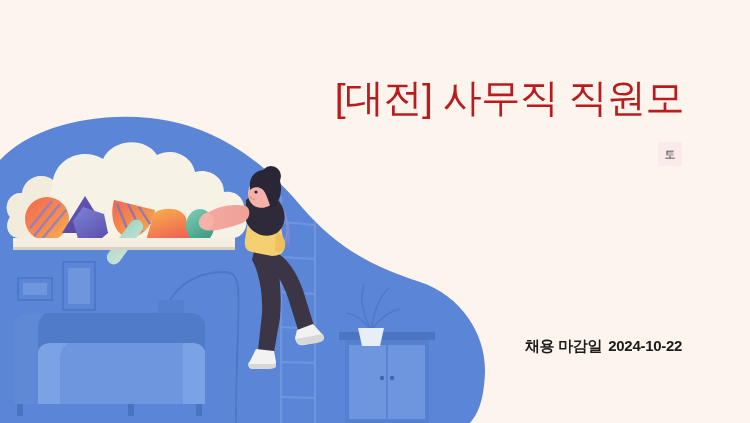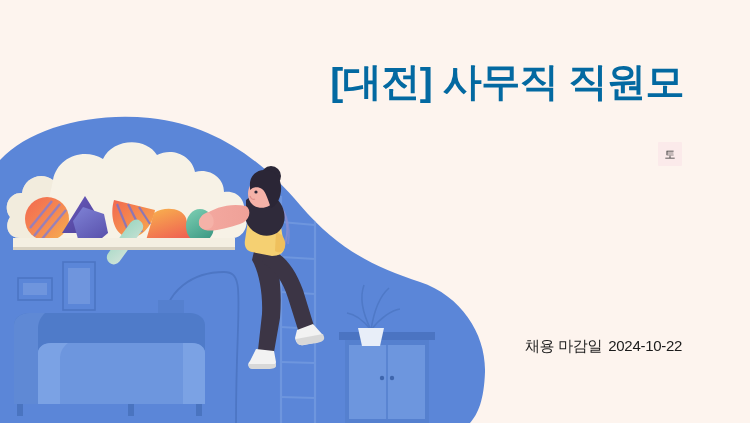--- a/index.html
+++ b/index.html
@@ -29,27 +29,27 @@
     top: 0;
     width: 750px;
     height: 423px;
     pointer-events: none;
   }
   .text-layer > * { pointer-events: auto; }
 
   #job-title {
     position: absolute;
     right: 66px;
-    top: 60px;
+    top: 76px;
     margin: 0;
     font-size: 39px;
     line-height: 1.12;
-    font-weight: 700;
+    font-weight: 400;
     letter-spacing: -0.5px;
-    color: #0369a1;
+    color: #b91c1c;
     white-space: nowrap;
     text-align: right;
   }
   #company-row {
     position: absolute;
     right: 68px;
     top: 142px;
     display: flex;
     align-items: center;
     gap: 11px;
@@ -72,21 +72,21 @@
     font-weight: 700;
     color: #1b1b1b;
     letter-spacing: -0.4px;
     white-space: nowrap;
   }
   #deadline {
     position: absolute;
     right: 68px;
     top: 337px;
     font-size: 15px;
-    font-weight: 400;
+    font-weight: 700;
     color: #1b1b1b;
     letter-spacing: -0.3px;
     white-space: nowrap;
   }
   #deadline .dl-label { margin-right: 6px; }
 </style>
 </head>
 <body>
 
 <div id="card">

